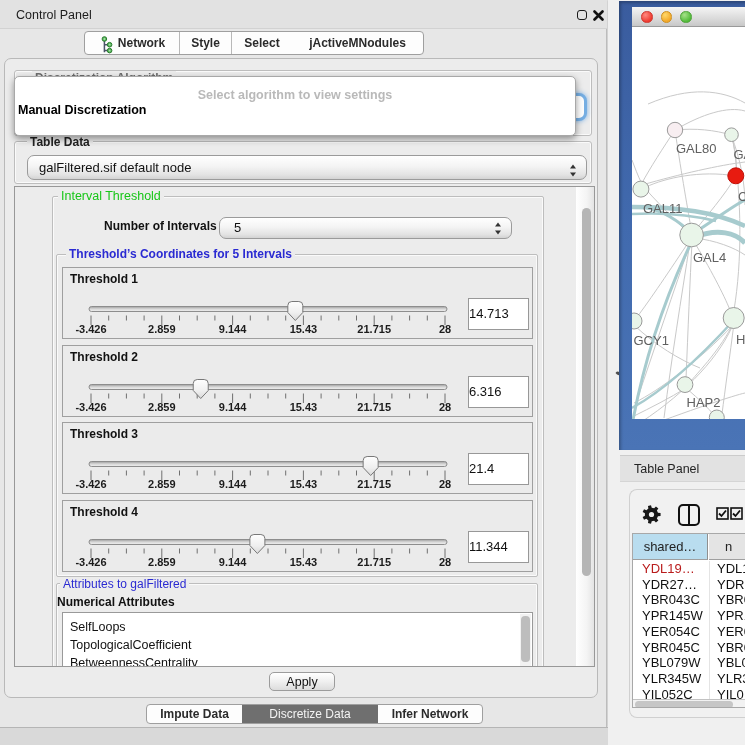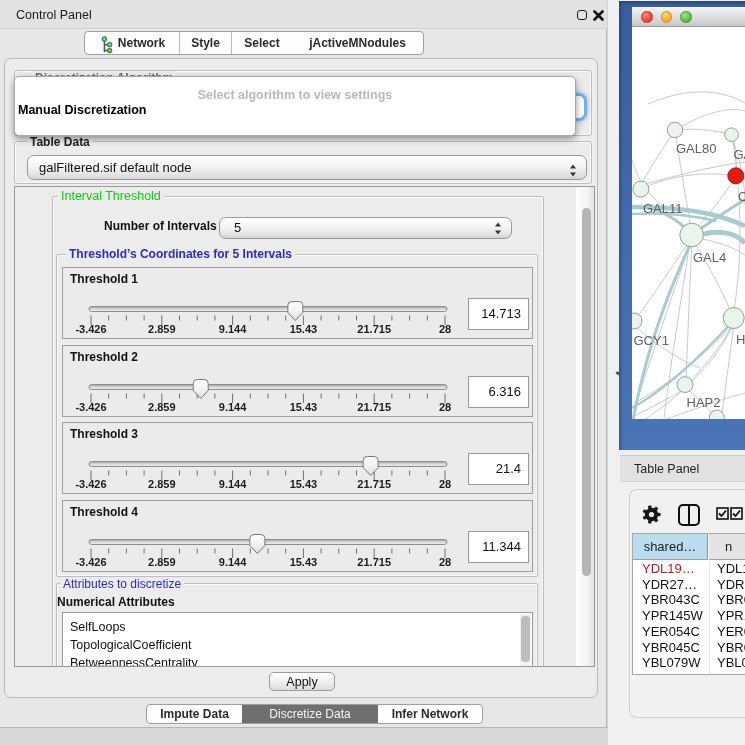--- a/index.html
+++ b/index.html
@@ -1,19 +1,19 @@
 <!DOCTYPE html>
 <html><head><meta charset="utf-8"><style>
 *{margin:0;padding:0;box-sizing:border-box}
 html,body{width:745px;height:745px;overflow:hidden}
 body{font-family:"Liberation Sans",sans-serif;background:#e9e9e9;position:relative}
 .abs{position:absolute}
 .tbox{position:absolute;left:62px;width:471px;height:72px;background:#ebebeb;border:1px solid #9f9f9f}
 .vbox{position:absolute;left:405px;top:30px;width:61px;height:32px;background:#fff;border:1px solid #989898;
- font-size:13px;color:#111;text-align:right;line-height:30px;padding-right:7px}
+ font-size:13px;color:#111;line-height:30px;padding-right:7px}
 .fs{position:absolute;border:1px solid #bdbdbd;border-radius:2px;box-shadow:inset 0 0 0 1px rgba(255,255,255,.75)}
 .fslab{position:absolute;font-size:12px;background:#ececec;padding:0 3px}
 .combo{position:absolute;border:1px solid #9b9b9b;border-radius:7px;
  background:linear-gradient(#ffffff,#f4f4f4 45%,#e3e3e3 82%,#d3d3d3);font-size:13px;color:#111}
 .arrows{position:absolute;right:8px;top:50%;transform:translateY(-50%);width:9px;height:14px}
 .seg{position:absolute;display:flex;border:1px solid #9f9f9f;border-radius:4px;background:#fdfdfd;overflow:hidden}
 .seg div{font-size:12px;font-weight:bold;color:#2b2b2b;display:flex;align-items:center;justify-content:center}
 .seg .sel{background:#6f6f6f;color:#f4f4f4}
 .seg .sep{width:1px;background:#b9b9b9;flex:none}
 </style></head><body>
@@ -240,21 +240,21 @@
           <text x="169.6" y="65" font-size="11" font-weight="bold" fill="#1c1c1c" text-anchor="middle">9.144</text>
           <text x="240.4" y="65" font-size="11" font-weight="bold" fill="#1c1c1c" text-anchor="middle">15.43</text>
           <text x="311.2" y="65" font-size="11" font-weight="bold" fill="#1c1c1c" text-anchor="middle">21.715</text>
           <text x="382.0" y="65" font-size="11" font-weight="bold" fill="#1c1c1c" text-anchor="middle">28</text>
           <path d="M 190.87752179723793 33.5 L 197.87752179723793 33.5 Q 201.87752179723793 33.5 201.87752179723793 37.5 L 201.87752179723793 44.5 L 194.37752179723793 52.5 L 186.87752179723793 44.5 L 186.87752179723793 37.5 Q 186.87752179723793 33.5 190.87752179723793 33.5 Z" fill="url(#thm)" stroke="#787878" stroke-width="1"></path>
         </svg>
 <div style="position:absolute;left:7px;top:4px;font-size:12px;font-weight:bold;color:#111">Threshold 4</div>
 <div class="vbox">11.344</div>
 </div>
       <div class="fs" style="left:56px;top:583px;width:482px;height:120px"></div>
-      <div class="fslab" style="left:60px;top:577px;color:#2a2ad2">Attributes to discretize</div>
+      <div class="fslab" style="left:60px;top:577px;color:#2a2ad2">Attributes to galFiltered</div>
       <div class="abs" style="left:57px;top:595px;font-size:12px;font-weight:bold;color:#111">Numerical Attributes</div>
       <div class="abs" style="left:62px;top:612px;width:471px;height:80px;background:#fff;border:1px solid #999">
 <div style="position:absolute;left:7px;top:5px;font-size:12.5px;color:#111;line-height:18.2px">SelfLoops<br>TopologicalCoefficient<br>BetweennessCentrality<br>ClosenessCentrality</div>
 <div style="position:absolute;right:1px;top:1px;width:11px;height:78px;background:#f2f2f2"></div>
 <div style="position:absolute;right:2px;top:3px;width:9px;height:46px;background:#bdbdbd;border-radius:4px"></div>
       </div>
     </div>
   </div>
 <div class="abs" style="left:269px;top:672px;width:66px;height:19px;border:1px solid #9c9c9c;border-radius:5px;background:linear-gradient(#ffffff,#f0f0f0 50%,#dcdcdc);font-size:12.5px;color:#111;text-align:center;line-height:18px">Apply</div>
 <div class="seg" style="left:146px;top:704px;height:20px">
@@ -336,21 +336,21 @@
 <div class="abs" style="left:678px;top:504px;width:22px;height:22px;border:2.6px solid #111;border-radius:5px"></div>
 <div class="abs" style="left:687.7px;top:504px;width:2.6px;height:22px;background:#111"></div>
 <svg class="abs" style="left:716px;top:507px" width="13" height="13" viewBox="0 0 13 13">
     <rect x="1" y="1" width="11" height="11" fill="none" stroke="#111" stroke-width="1.6"></rect>
     <path d="M3 6.5 L5.5 9 L10 3.5" fill="none" stroke="#111" stroke-width="1.8"></path>
   </svg>
 <svg class="abs" style="left:730px;top:507px" width="13" height="13" viewBox="0 0 13 13">
     <rect x="1" y="1" width="11" height="11" fill="none" stroke="#111" stroke-width="1.6"></rect>
     <path d="M3 6.5 L5.5 9 L10 3.5" fill="none" stroke="#111" stroke-width="1.8"></path>
   </svg>
-<div class="abs" style="left:632px;top:533px;width:113px;height:142px;background:#fff;border:1px solid #a8a8a8;border-right:none;overflow:hidden">
+<div class="abs" style="left:632px;top:533px;width:113px;height:175px;background:#fff;border:1px solid #a8a8a8;border-right:none;overflow:hidden">
     <div style="position:absolute;left:0;top:0;width:75px;height:26px;background:#b9ddef;border-right:1px solid #8f8f8f;border-bottom:1px solid #9f9f9f;font-size:13px;color:#222;text-align:center;line-height:25px">shared…</div>
     <div style="position:absolute;left:76px;top:0;width:37px;height:26px;background:#e4e4e4;border-bottom:1px solid #9f9f9f;font-size:13px;color:#222;padding-left:16px;line-height:25px">n</div>
     <div style="position:absolute;left:9px;top:27px;font-size:13px;color:#b91c1c;line-height:15.7px">YDL19…</div>
     <div style="position:absolute;left:84px;top:27px;font-size:13px;color:#111;line-height:15.7px">YDL1</div>
     <div style="position:absolute;left:9px;top:42.7px;font-size:13px;color:#111;line-height:15.7px">YDR27…</div>
     <div style="position:absolute;left:84px;top:42.7px;font-size:13px;color:#111;line-height:15.7px">YDR2</div>
     <div style="position:absolute;left:9px;top:58.400000000000006px;font-size:13px;color:#111;line-height:15.7px">YBR043C</div>
     <div style="position:absolute;left:84px;top:58.400000000000006px;font-size:13px;color:#111;line-height:15.7px">YBR0</div>
     <div style="position:absolute;left:9px;top:74.10000000000001px;font-size:13px;color:#111;line-height:15.7px">YPR145W</div>
     <div style="position:absolute;left:84px;top:74.10000000000001px;font-size:13px;color:#111;line-height:15.7px">YPR1</div>

